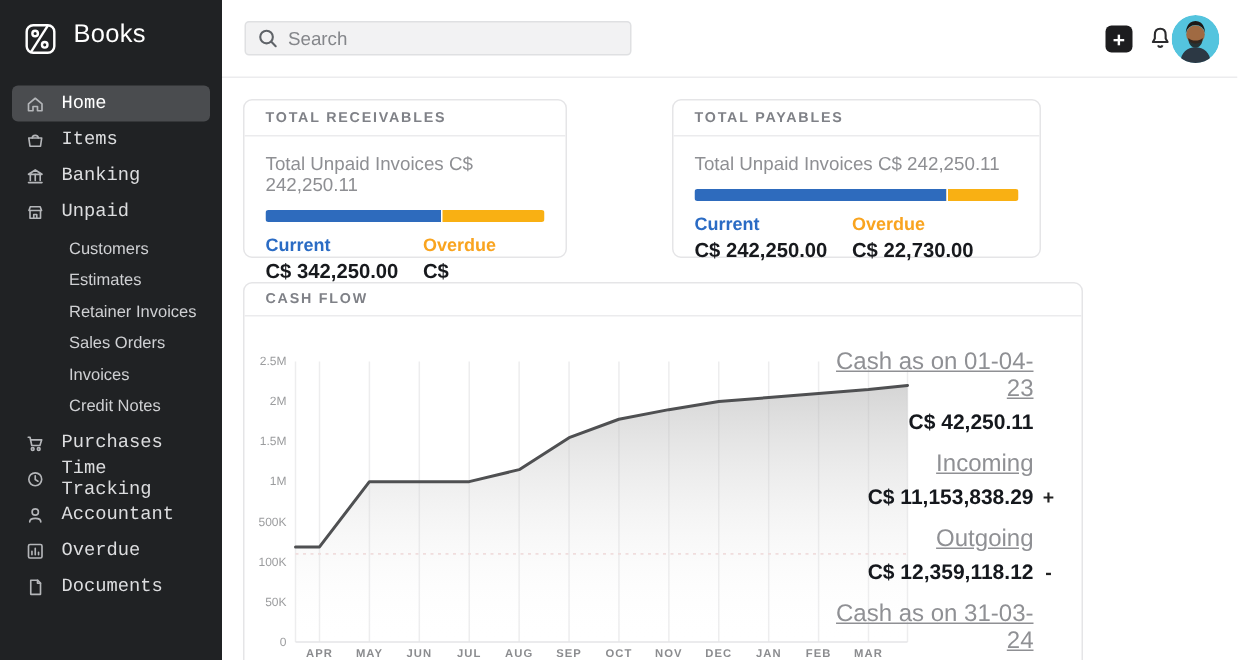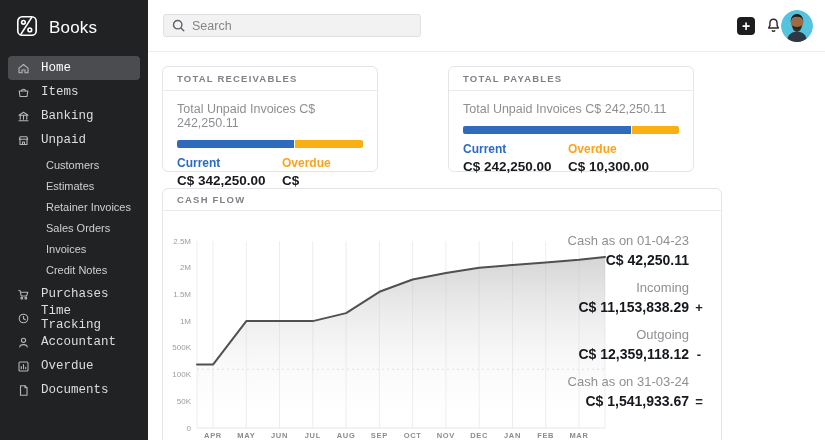--- a/index.html
+++ b/index.html
@@ -2,21 +2,21 @@
 <html><head>
 <meta charset="utf-8">
 <style>
   * { margin:0; padding:0; box-sizing:border-box; }
   html,body { width:825px; height:440px; overflow:hidden; background:#fff;
     font-family:"Liberation Sans","DejaVu Sans",sans-serif; }
 
   
   .sidebar { position:absolute; left:0; top:0; width:148px; height:440px;
     background:#202224; color:#e4e5e6; }
-  .logo { display:flex; align-items:center; gap:9px; padding:13px 14px 11px 14px; }
+  .logo { display:flex; gap:9px; padding:13px 14px 11px 14px; }
   .logo-text { font-size:17px; color:#fff; letter-spacing:.2px; }
   .nav { padding-top:2px; }
   .nav-item { display:flex; align-items:center; gap:11px; height:24px;
     margin:0 8px; padding:0 9px; border-radius:4px; cursor:pointer;
     font-size:12.5px; color:#dcdddf;font-family:Liberation Mono, monospace; }
   .nav-item.active { background:#4a4c4f; color:#fff; }
   .nav-icon { width:13px; height:13px; display:flex; align-items:center; color:#b4b6b9; }
   .nav-sub { height:21px; margin:0 8px; padding-left:38px; display:flex; align-items:center;
     font-size:11px; color:#cfd0d3; cursor:pointer; }
   .sub-group { margin:2px 0; }
@@ -57,21 +57,21 @@
   .amt-label.over { color:#f9a41f; }
   .amt-value { margin-top:3px; font-size:13.5px; font-weight:bold; color:#17191d; }
 
   .card-cash { left:14px; top:188px; width:560px; height:280px; }
   .card-cash .card-head { height:22px; }
   #cashflow-svg { position:absolute; left:0; top:20px; }
 
   .stats { position:absolute; right:0; top:44px; width:170px; display:flex;
     flex-direction:column; gap:12px; padding-right:12px; }
   .stat { text-align:right; }
-  .stat-label { font-size:13px; color:#8f9094; margin-right:20px; }
+  .stat-label { font-size:16px; color:#8f9094; margin-right:20px;text-decoration:underline; }
   .stat-row { display:flex; justify-content:flex-end; align-items:baseline; margin-top:4px; }
   .stat-value { font-size:14px; font-weight:bold; color:#15181d; }
   .stat-sym { width:20px; text-align:center; font-size:13px; font-weight:bold; color:#222; }
 </style>
 </head>
 <body>
 
 <div class="sidebar">
   <div class="logo">
     <span>
@@ -249,21 +249,21 @@
       <div class="pbar-cur" style="width: 78%;"></div>
       <div class="pbar-over"></div>
     </div>
     <div class="amounts">
       <div class="amt-col1">
         <div class="amt-label cur">Current</div>
         <div class="amt-value">C$ 242,250.00</div>
       </div>
       <div>
         <div class="amt-label over">Overdue</div>
-        <div class="amt-value">C$ 10,300.00</div>
+        <div class="amt-value">C$ 22,730.00</div>
       </div>
     </div>
   </div>
 
   <div class="card card-cash">
     <div class="card-head">CASH FLOW</div>
     <svg id="cashflow-svg" width="452" height="240" viewBox="0 0 452 240">
         <defs>
           <linearGradient id="areaGrad" gradientUnits="userSpaceOnUse" x1="0" y1="32" x2="0" y2="219">
             <stop offset="0" stop-color="#a8a8a8" stop-opacity="0.58"></stop>

